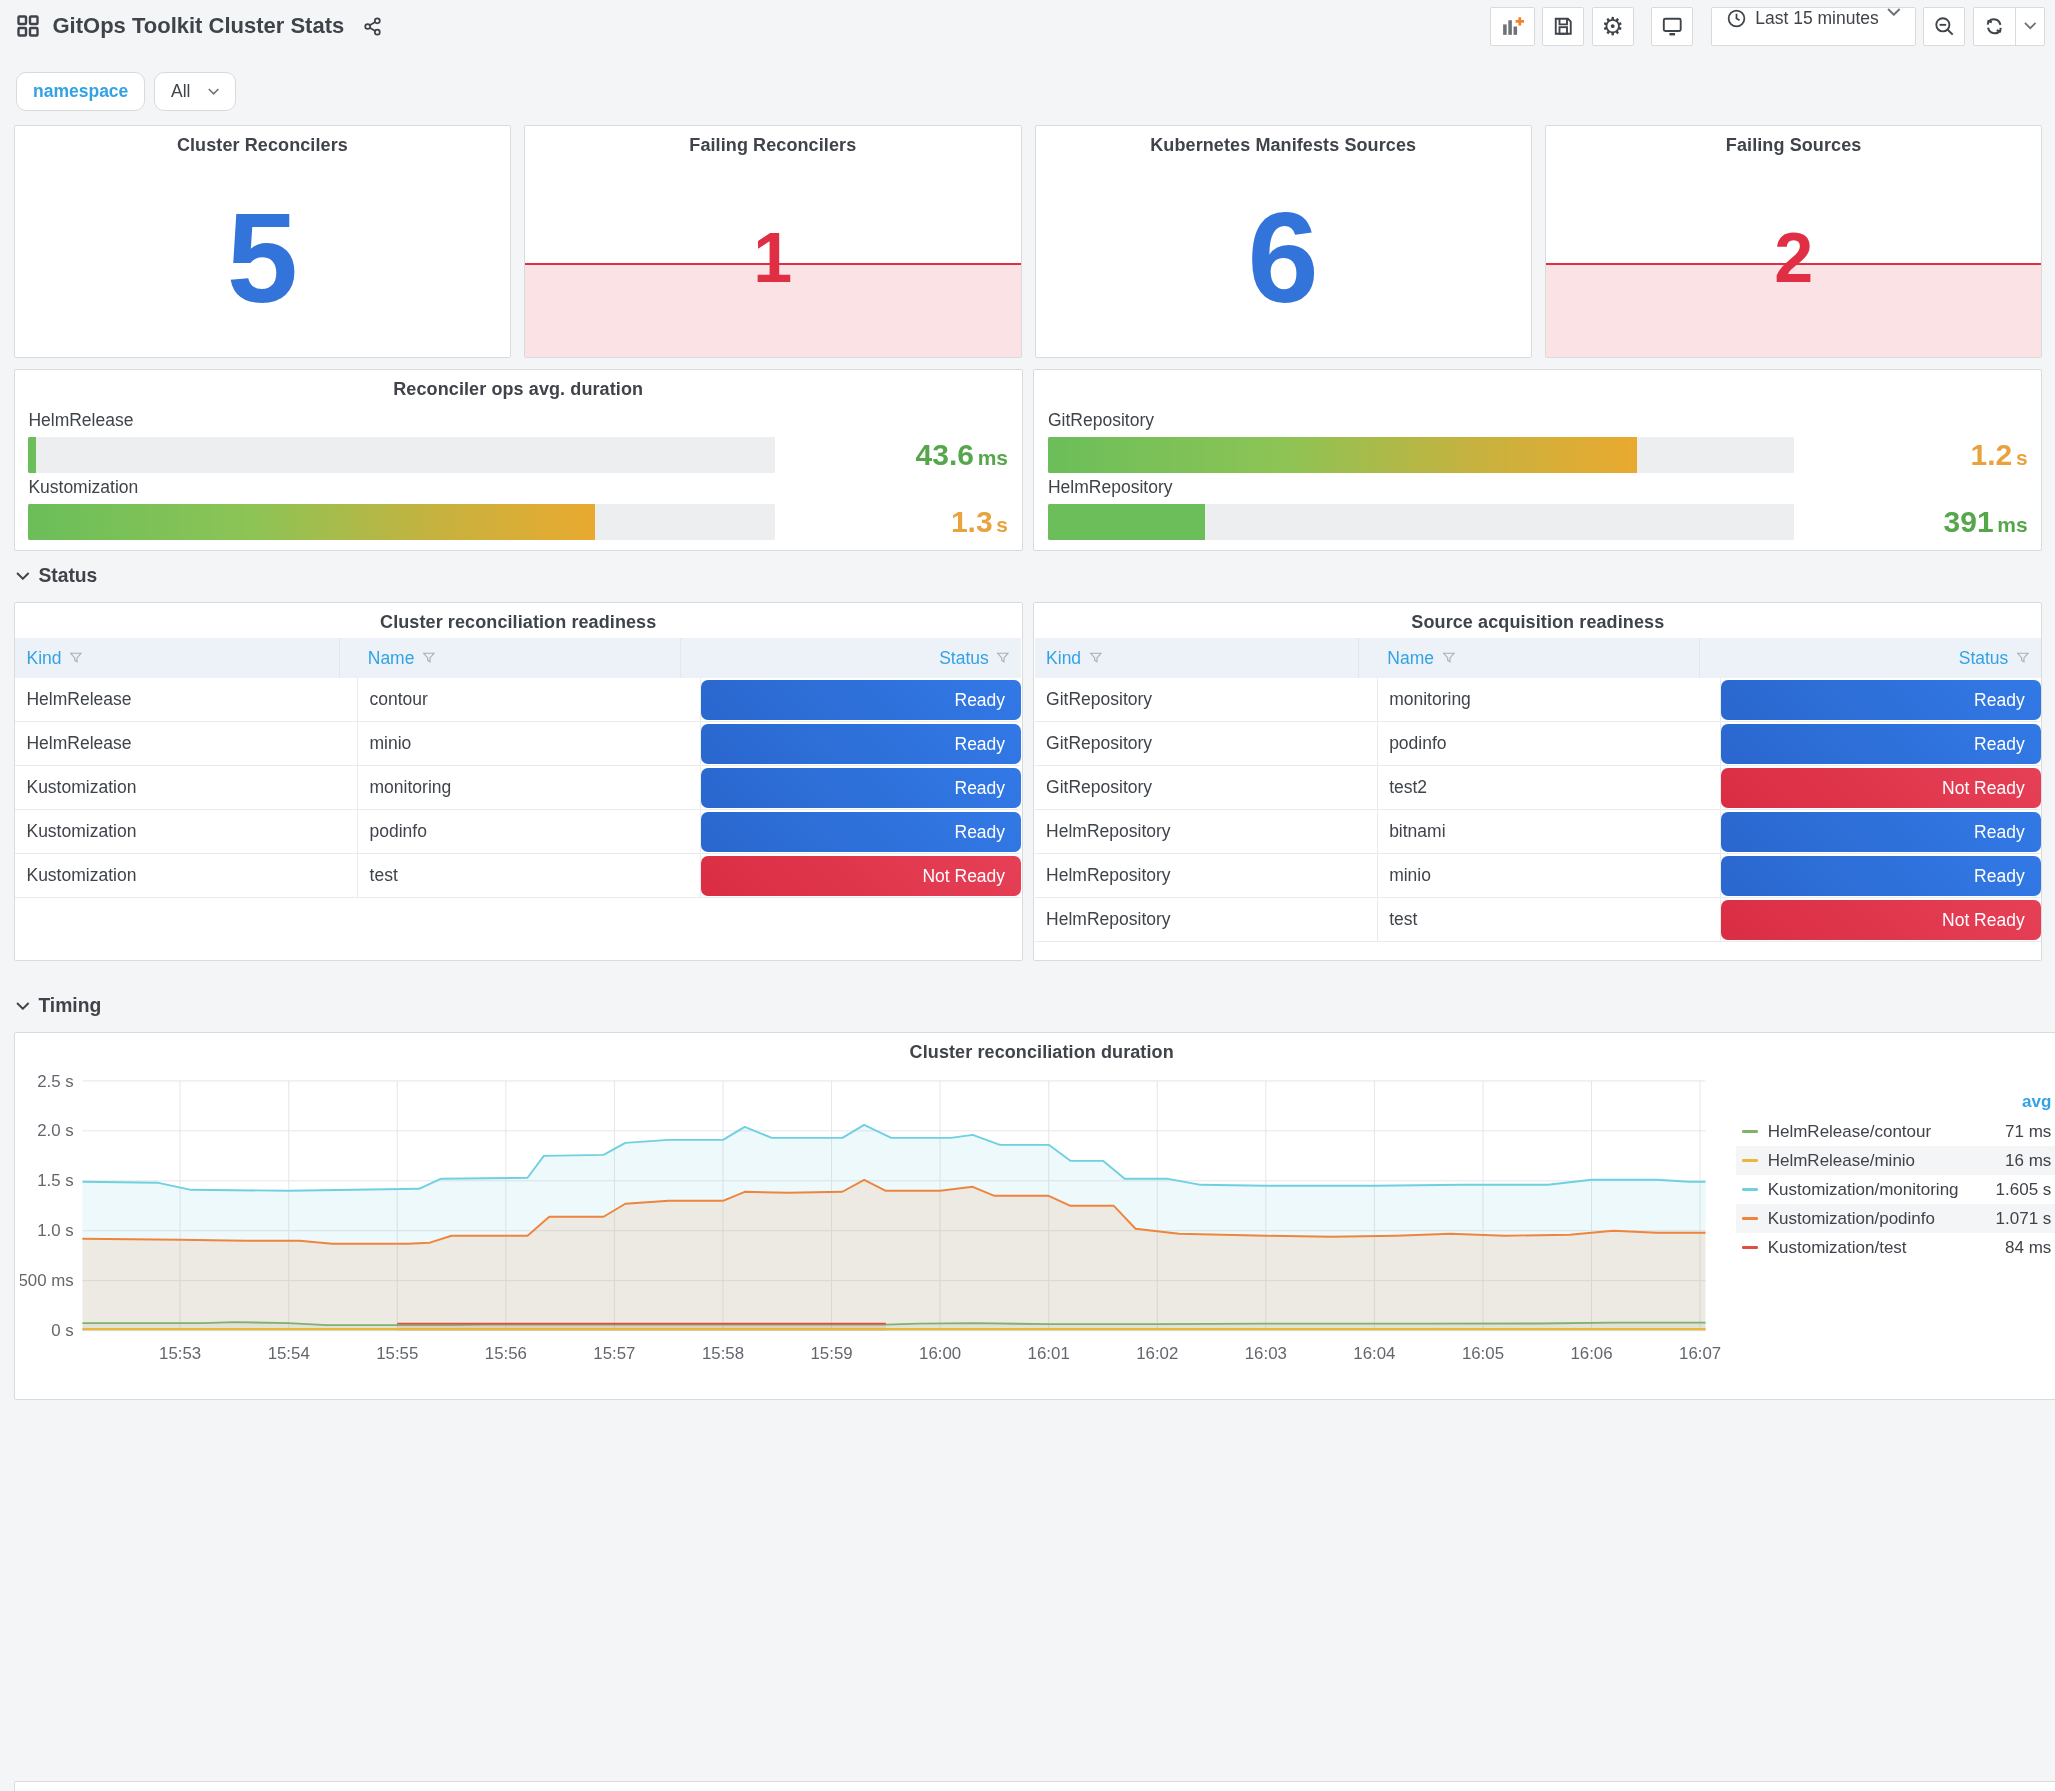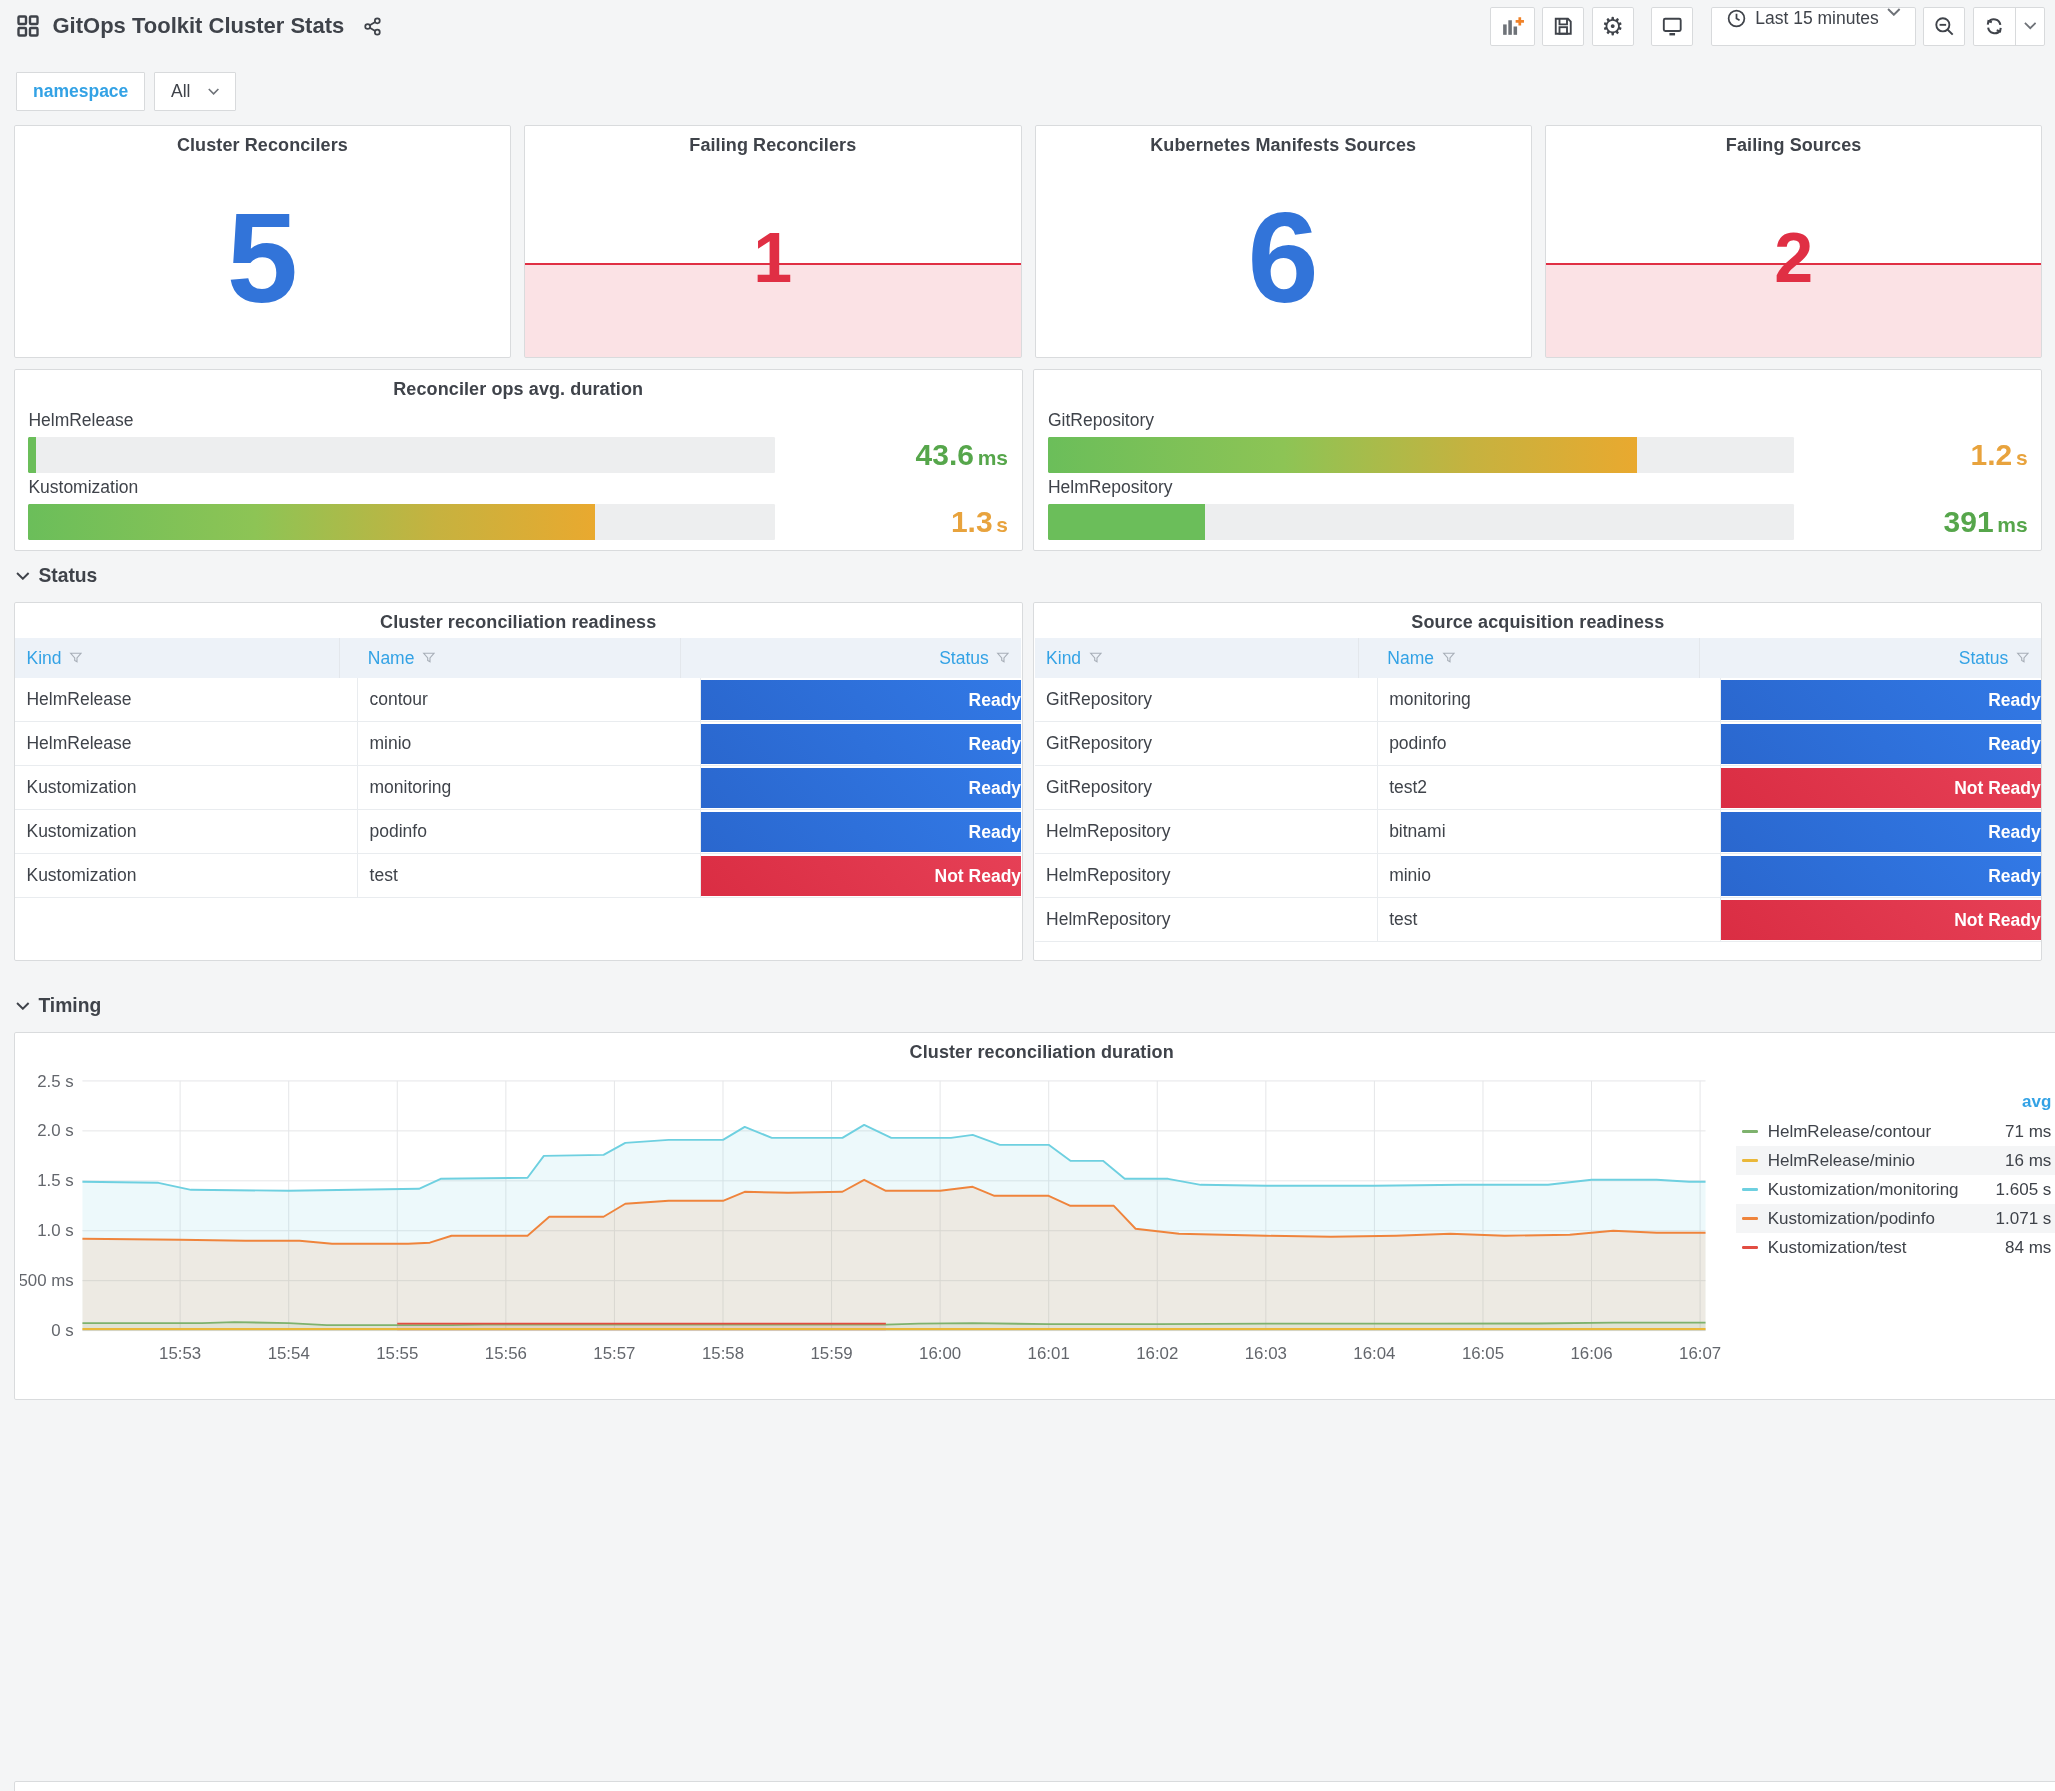--- a/index.html
+++ b/index.html
@@ -14,21 +14,21 @@
   .share-btn { margin-left:17.5px; display:flex; align-items:center; cursor:pointer; }
   .toolbar { margin-left:auto; display:flex; align-items:center; gap:7.5px; }
   .tb-btn { height:39px; min-width:42px; background:#FFFFFF; border:0.6px solid #D8DADC; border-radius:1.9px; display:flex; align-items:center; justify-content:center; padding:0 8.7px; }
   .tb-group { display:flex; align-items:stretch; height:39px; border:0.6px solid #D8DADC; border-radius:1.9px; background:#fff; }
   .tb-group > div { display:flex; align-items:center; justify-content:center; }
   .tb-time { gap:8.7px; font-size:17.5px; font-weight:500; color:#3F434A; }
   .gear-glyph { font-size:25px; line-height:1; color:#3F434A; }
 
   
   .var-row { top:72px; left:16px; display:flex; gap:8.7px; }
-  .var-box { height:39px; background:#fff; border:0.6px solid #D8DADC; border-radius:1px; display:flex; align-items:center; padding:0 16px; font-size:17.5px; }
+  .var-box { height:39px; background:#fff; border:0.6px solid #D8DADC; border-radius:10px; display:flex; align-items:center; padding:0 16px; font-size:17.5px; }
   .var-label { color:#33A2E5; font-weight:600; }
   .var-value { color:#3F434A; gap:10px; }
 
   
   .stats-row  { top:125px; left:13.7px; right:13.7px; height:233px; display:flex; gap:13px; }
   .gauge-row  { top:369px; left:13.7px; right:13.7px; height:182px; display:flex; gap:10.6px; }
   .tables-row { top:602px; left:13.7px; right:13.7px; height:359px; display:flex; gap:10.6px; }
   .stats-row > .panel { flex:1; overflow:hidden; }
   .gauge-row > .panel, .tables-row > .panel { flex:1; overflow:hidden; }
 
@@ -49,21 +49,21 @@
   .sec-timing { top:995px; left:16px; }
 
   
   .tbl { position:absolute; left:0.6px; right:0.6px; top:35px; }
   .tbl-hd { display:flex; background:#EDF2F8; height:40px;gap:17px; }
   .tbl-hd .hcell { flex:1; display:flex; align-items:center; padding:0 11.2px; font-size:17.5px; color:#33A2E5; gap:7.5px; border-right:1.2px solid #E3E7EC; }
   .tbl-hd .hcell:last-child { border-right:none; justify-content:flex-end; }
   .trow { display:flex; height:44px; border-bottom:1.2px solid #E9ECEF; }
   .trow .cell { flex:1; display:flex; align-items:center; padding:0 11.2px; font-size:17.5px; color:#3F434A; border-right:1.2px solid #E9ECEF; }
   .trow .cell:last-child { border-right:none; padding:0; }
-  .status-chip { width:100%; height:calc(100% - 3.1px); margin-top:1.2px; display:flex; align-items:center; justify-content:flex-end; color:#fff; font-size:17.5px; font-weight:700; }
+  .status-chip { width:100%; height:calc(100% - 3.1px); margin-top:1.2px; display:flex; align-items:center; justify-content:flex-end; padding-right:16px; color:#fff; font-size:17.5px; font-weight:400;border-radius:7px; }
 
   
   .chart1 { top:1032px; left:13.7px; right:13.7px; height:368px; }
   .chart2 { top:1413px; left:13.7px; right:13.7px; height:371px; }
   .chart-svg { position:absolute; left:5px; top:34px; }
   .legend { position:absolute; right:11.2px; top:59px; width:322px; }
   .lg-head { text-align:right; font-size:17px; font-weight:700; color:#33A2E5; padding:0 6.2px 5px 0; }
   .lg-row { display:flex; align-items:center; height:29px; padding:0 6.2px; font-size:17px; color:#3F434A; cursor:pointer; }
   .lg-row.alt { background:#F4F5F6; }
   .lg-mark { width:16px; height:3.1px; border-radius:1.2px; margin-right:10px; flex:none; }

